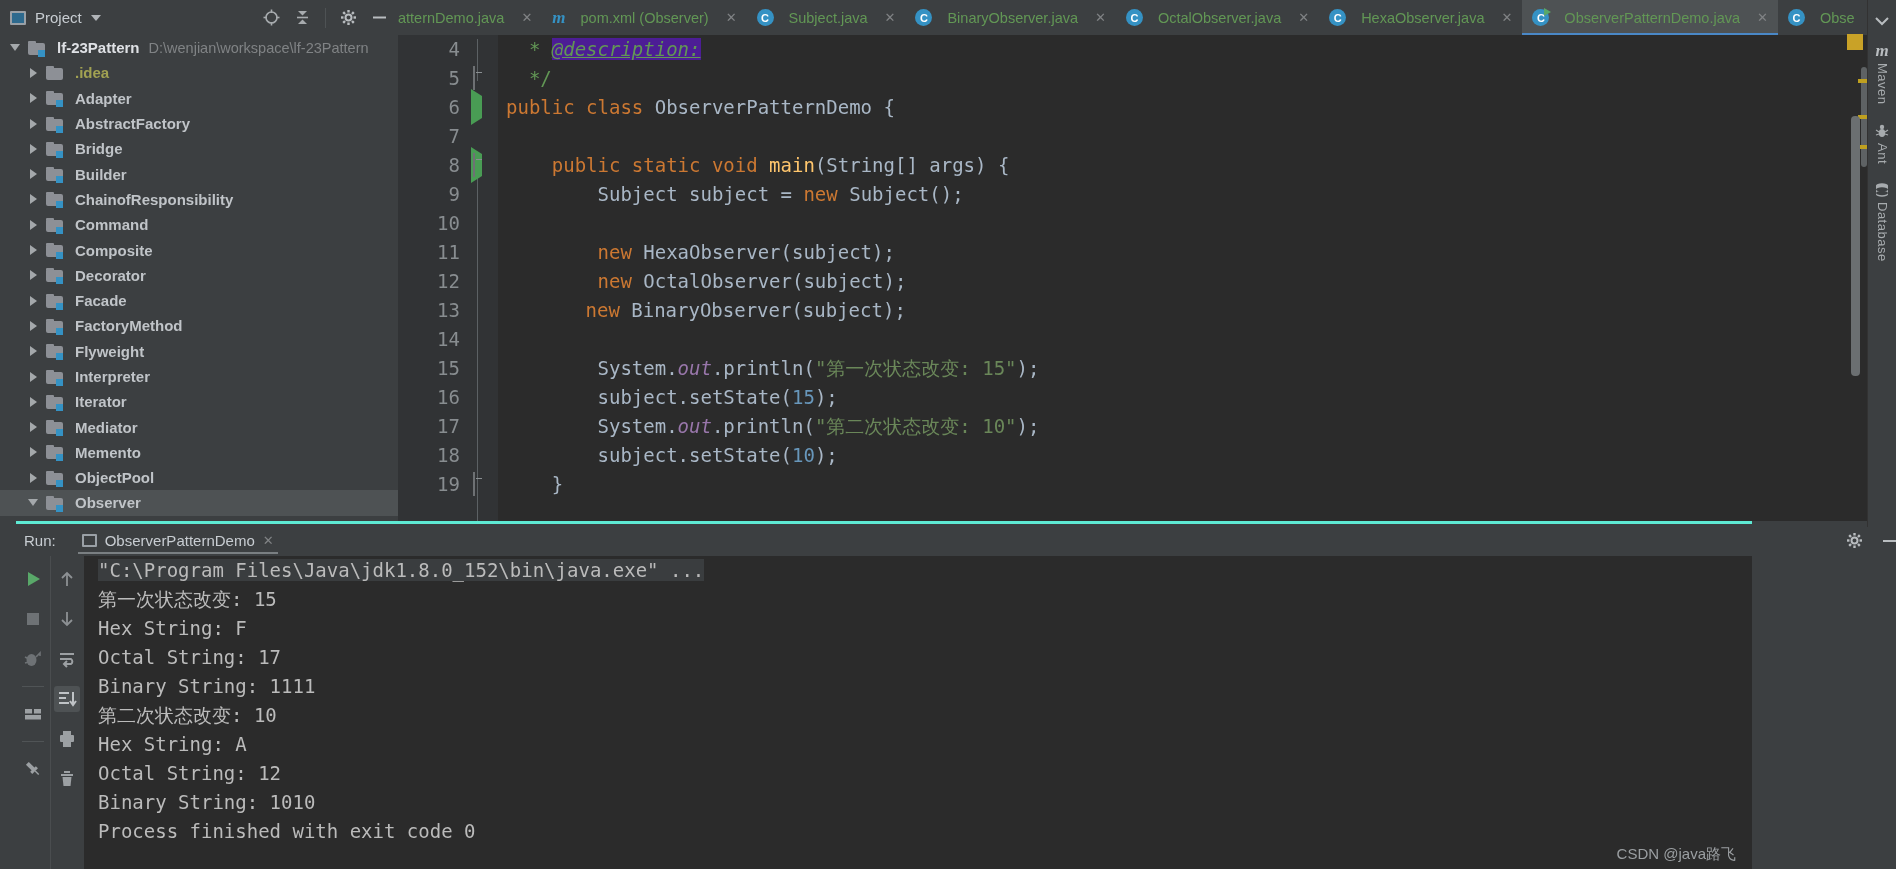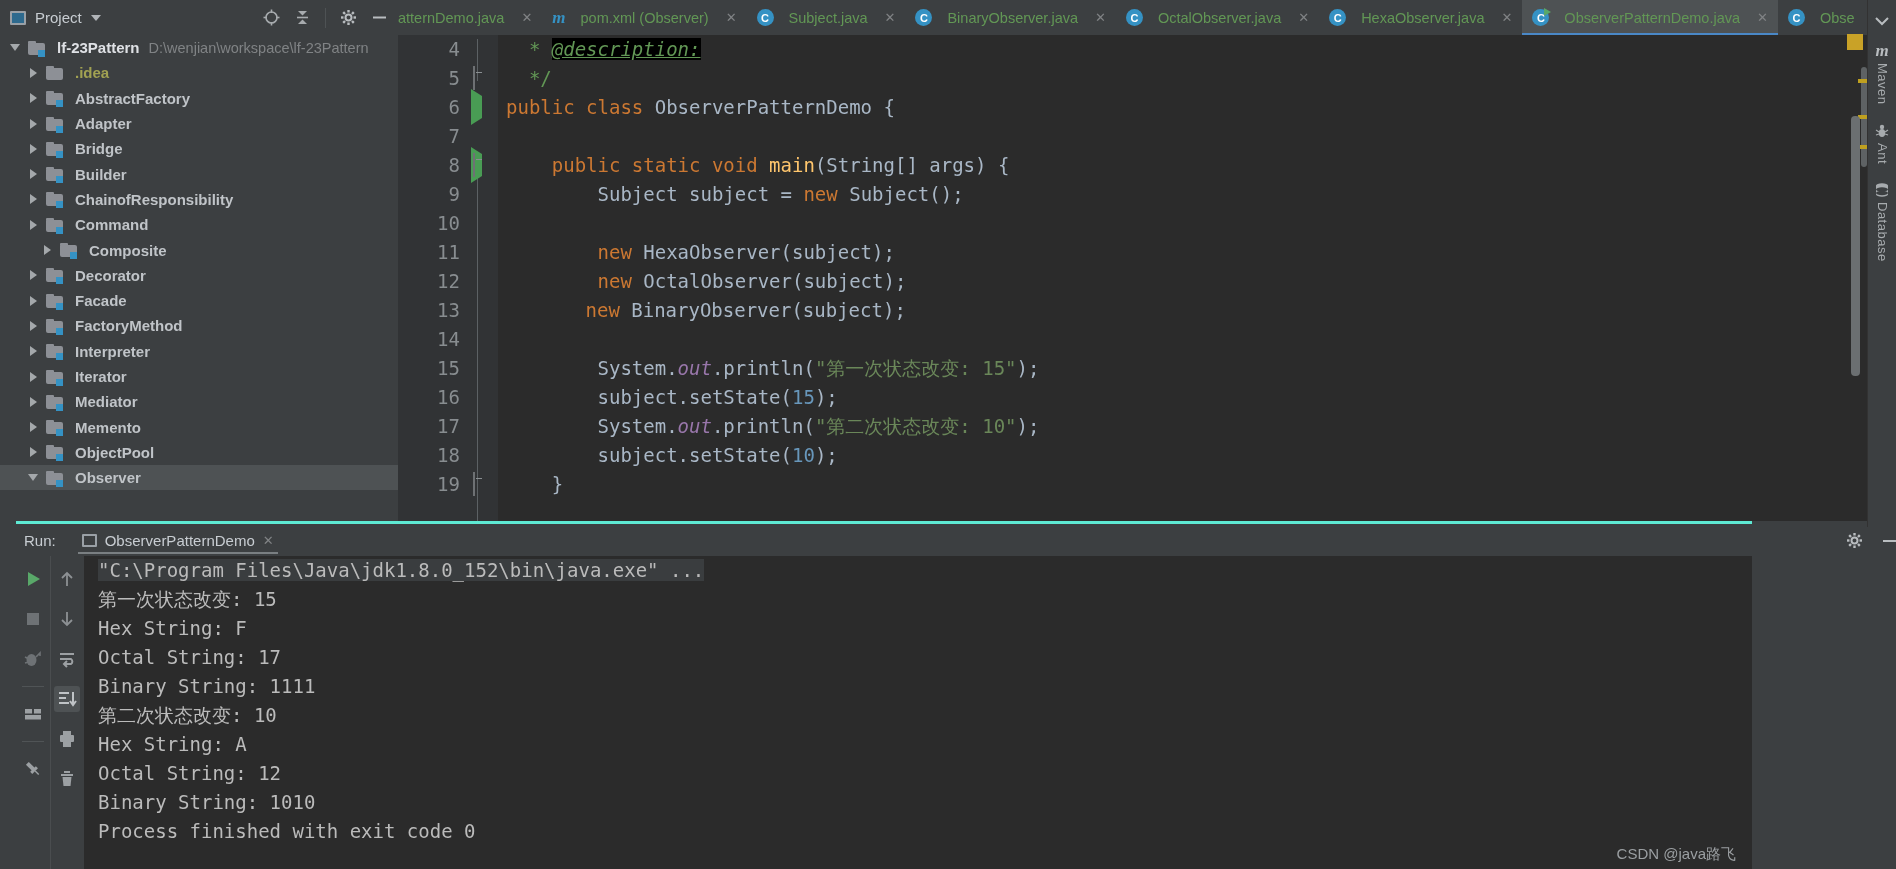--- a/index.html
+++ b/index.html
@@ -73,21 +73,21 @@
   .gfold::after{content:"";position:absolute;left:2px;top:5px;width:6px;height:1px;background:#8a8f92;}
   .fold-line{position:absolute;left:79px;top:0px;width:1px;background:#5c6164;}
   .code{position:absolute;left:0;top:0;padding-left:4px;}
   .kw{color:#cc7832;}
   .cls{color:#a9b7c6;}
   .str{color:#6a8759;}
   .num{color:#6897bb;}
   .fld{color:#9876aa;font-style:italic;}
   .plain{color:#a9b7c6;}
   .cmt{color:#629755;}
-  .cmt-tag{color:#629755;font-style:italic;background:#000000;text-decoration:underline;}
+  .cmt-tag{color:#629755;font-style:italic;background:#4c1d95;text-decoration:underline;}
   .meth{color:#ffc66d;}
   .ed-vscroll{position:absolute;right:1px;top:30px;width:6px;height:90px;background:#5e6264;border-radius:3px;}
   .ed-marker{position:absolute;right:8px;width:9px;height:3px;background:#bfa01f;}
 
   
   .rightstripe{position:absolute;right:0;top:0;width:28px;height:521px;background:#3c3f41;
      border-left:1px solid #323232;display:flex;flex-direction:column;align-items:center;padding-top:6px;}
   .rs-item{display:flex;flex-direction:column;align-items:center;margin-bottom:18px;}
   .rs-label{writing-mode:vertical-rl;font-size:13px;color:#a7abae;margin-top:4px;letter-spacing:0.5px;}
   .rs-chevbtn{width:28px;height:30px;display:flex;align-items:center;justify-content:center;}
@@ -250,42 +250,42 @@
       </div>
       <div class="trow" style="padding-left: 26px;">
         <span class="arrow">
           <span class="rt"></span>
         </span>
         <span class="folder mod">
           <span class="ftab"></span>
           <span class="fbody"></span>
           <span class="fsrc"></span>
         </span>
+        <span class="tlabel">Adapter</span>
+      </div>
+      <div class="trow" style="padding-left: 26px;">
+        <span class="arrow">
+          <span class="rt"></span>
+        </span>
+        <span class="folder mod">
+          <span class="ftab"></span>
+          <span class="fbody"></span>
+          <span class="fsrc"></span>
+        </span>
         <span class="tlabel">AbstractFactory</span>
       </div>
       <div class="trow" style="padding-left: 26px;">
         <span class="arrow">
           <span class="rt"></span>
         </span>
         <span class="folder mod">
           <span class="ftab"></span>
           <span class="fbody"></span>
           <span class="fsrc"></span>
         </span>
-        <span class="tlabel">Adapter</span>
-      </div>
-      <div class="trow" style="padding-left: 26px;">
-        <span class="arrow">
-          <span class="rt"></span>
-        </span>
-        <span class="folder mod">
-          <span class="ftab"></span>
-          <span class="fbody"></span>
-          <span class="fsrc"></span>
-        </span>
         <span class="tlabel">Bridge</span>
       </div>
       <div class="trow" style="padding-left: 26px;">
         <span class="arrow">
           <span class="rt"></span>
         </span>
         <span class="folder mod">
           <span class="ftab"></span>
           <span class="fbody"></span>
           <span class="fsrc"></span>
@@ -307,21 +307,21 @@
         <span class="arrow">
           <span class="rt"></span>
         </span>
         <span class="folder mod">
           <span class="ftab"></span>
           <span class="fbody"></span>
           <span class="fsrc"></span>
         </span>
         <span class="tlabel">Command</span>
       </div>
-      <div class="trow" style="padding-left: 40px;">
+      <div class="trow" style="padding-left: 26px;">
         <span class="arrow">
           <span class="rt"></span>
         </span>
         <span class="folder mod">
           <span class="ftab"></span>
           <span class="fbody"></span>
           <span class="fsrc"></span>
         </span>
         <span class="tlabel">Composite</span>
       </div>
@@ -350,20 +350,31 @@
       <div class="trow" style="padding-left: 26px;">
         <span class="arrow">
           <span class="rt"></span>
         </span>
         <span class="folder mod">
           <span class="ftab"></span>
           <span class="fbody"></span>
           <span class="fsrc"></span>
         </span>
         <span class="tlabel">FactoryMethod</span>
+      </div>
+      <div class="trow" style="padding-left: 26px;">
+        <span class="arrow">
+          <span class="rt"></span>
+        </span>
+        <span class="folder mod">
+          <span class="ftab"></span>
+          <span class="fbody"></span>
+          <span class="fsrc"></span>
+        </span>
+        <span class="tlabel">Flyweight</span>
       </div>
       <div class="trow" style="padding-left: 26px;">
         <span class="arrow">
           <span class="rt"></span>
         </span>
         <span class="folder mod">
           <span class="ftab"></span>
           <span class="fbody"></span>
           <span class="fsrc"></span>
         </span>

